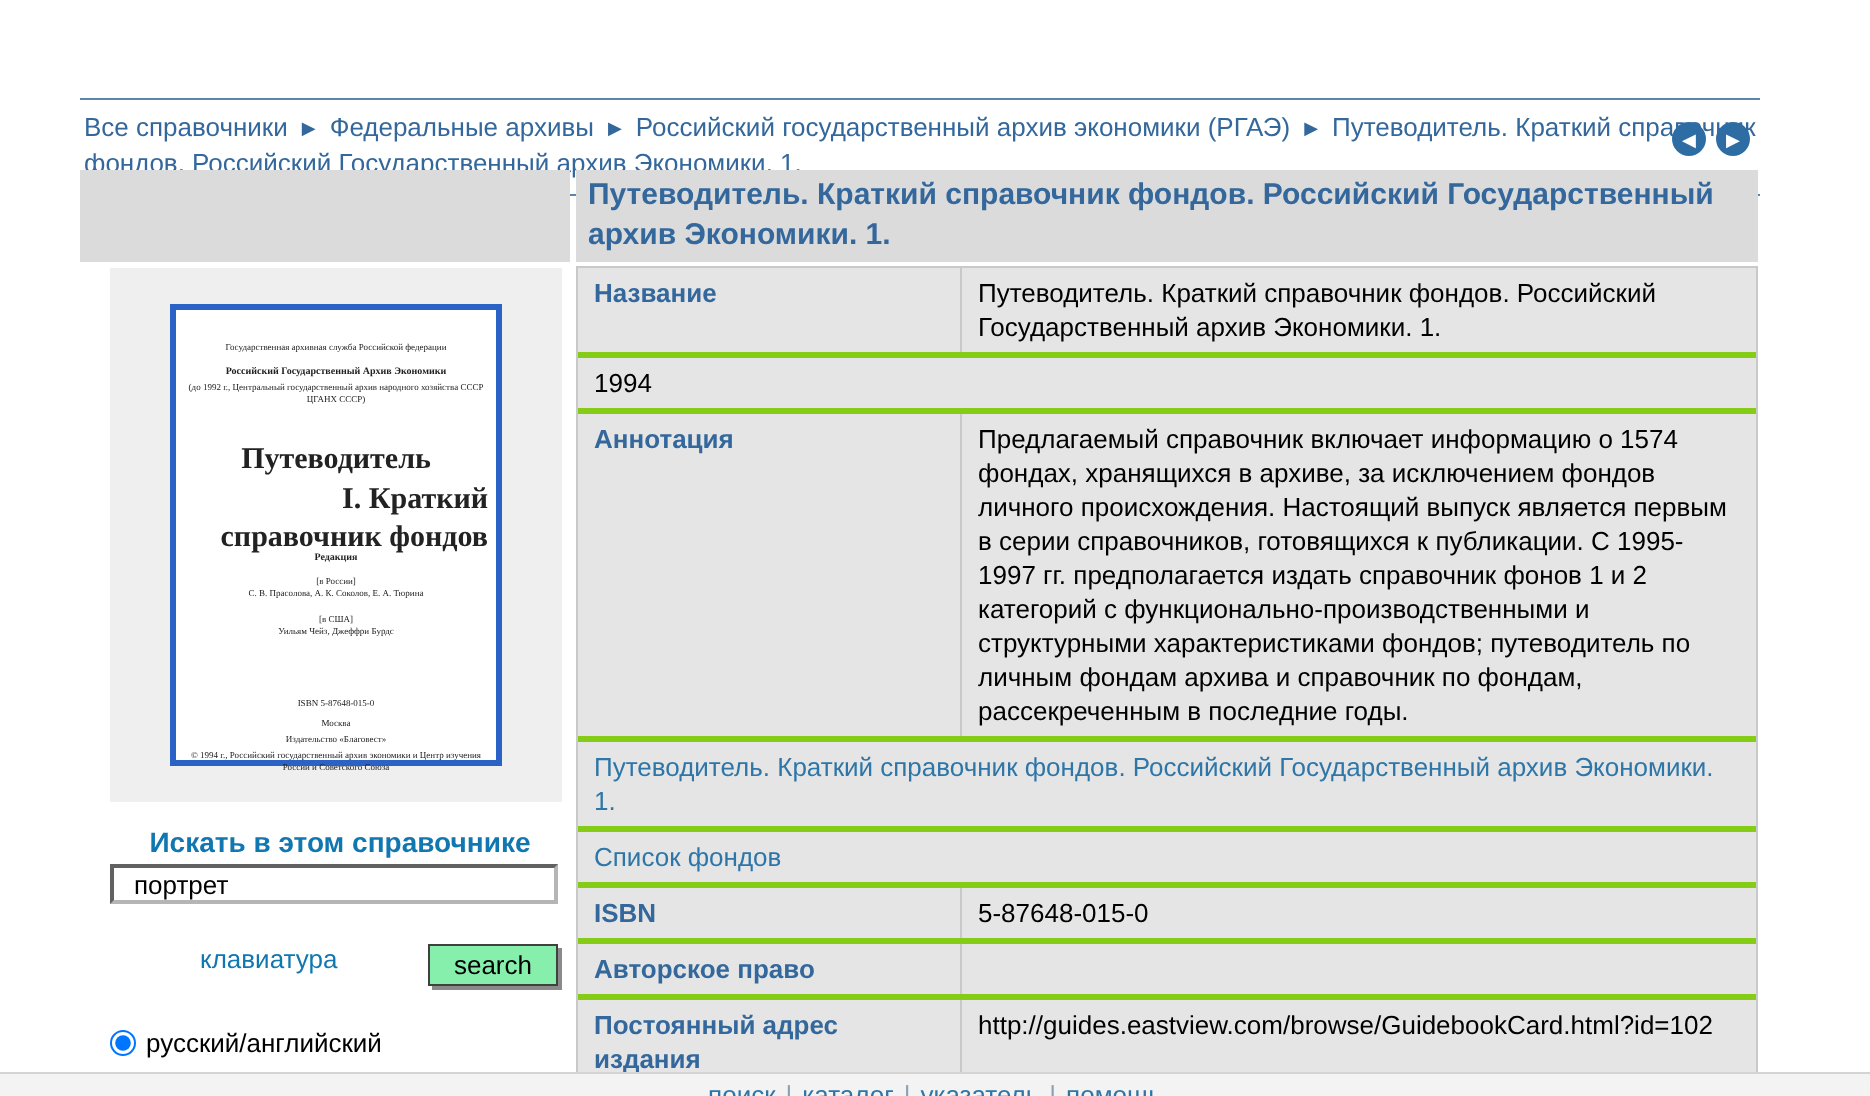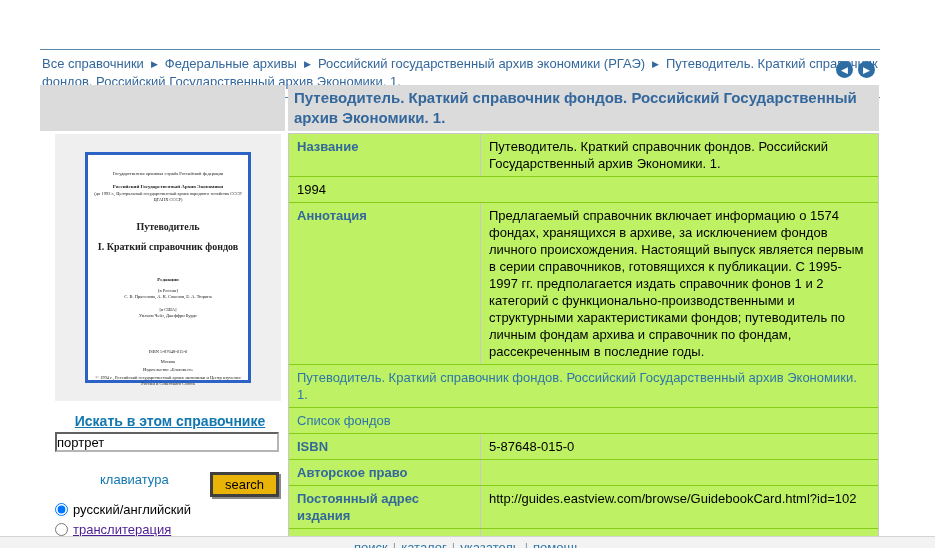--- a/index.html
+++ b/index.html
@@ -22,44 +22,44 @@
   
   .sidebar { position:absolute; left:40px; top:85px; width:245px; }
   .sidebar-strip { height:46px; background:#dbdbdb; }
   .book-panel { margin-top:3px; margin-left:15px; width:226px; height:267px;
     background:#efefef; display:flex; align-items:center; justify-content:center; }
   .book-cover { position:relative; width:166px; height:231px; background:#fff;
     border:3px solid #2a62c6; font-family:"Liberation Serif", serif; color:#222; }
   .cvr { position:absolute; left:4px; right:4px; text-align:center; line-height:1.25; }
   .cvr-tiny { font-size:4.5px; }
   .cvr-bold { font-weight:bold; }
-  .cvr-title { font-size:10px; font-weight:bold; }
+  .cvr-title { font-size:15px; font-weight:bold; }
 
   
   .search-panel { margin-top:12px; padding-left:15px; width:245px; }
   .search-heading { display:block; text-align:center; color:#1177b0; font-weight:bold;
-    font-size:14px; text-decoration:underline; margin-bottom:3px; cursor:pointer; }
+    font-size:14px; margin-bottom:3px; cursor:pointer; }
   .search-input { width:224px; height:20px; border:2px inset #b5b5b5; background:#fff;
-    font-family:"Liberation Sans", sans-serif; font-size:13px; padding:1px 0; }
+    font-family:"Liberation Sans", sans-serif; font-size:13px; padding:1px 10px; }
   .search-row { display:flex; align-items:flex-start; margin-top:20px; width:224px; }
   .kbd-link { color:#1177b0; margin-left:45px; cursor:pointer; font-size:13px; }
-  .search-btn { margin-left:auto; background:#eab308; border:3px solid #404040;
+  .search-btn { margin-left:auto; background:#86efac; border:1px solid #404040;
     box-shadow:2px 2px 0 #8a8a8a; font-family:"Liberation Sans", sans-serif;
     font-size:13px; padding:2px 12px; cursor:pointer; }
-  .radio-row { display:flex; align-items:center; margin-top:5px; gap:5px; }
+  .radio-row { display:flex; align-items:center; margin-top:21px; gap:5px; }
   .radio-row input { margin:0; }
   .radio-label-plain { color:#000; }
   .radio-label-link { color:#4c1d95; text-decoration:underline; cursor:pointer; }
 
   
   .content { position:absolute; left:288px; top:85px; width:591px; }
   .title-bar { background:#dbdbdb; color:#34689c; font-weight:bold; font-size:15px;
     line-height:20px; padding:3px 8px 3px 6px; min-height:46px; }
   .details { margin-top:2px; border:1px solid #c9c9c9; border-bottom:none; }
-  .drow { display:flex; border-bottom:1px solid #84cc16; background:#bef264; }
+  .drow { display:flex; border-bottom:3px solid #84cc16; background:#e5e5e5; }
   .dlabel { width:192px; flex:none; padding:4px 8px; color:#34689c; font-weight:bold;
     border-right:1px solid #c9c9c9; line-height:17px; }
   .dvalue { flex:1; padding:4px 8px; line-height:17px; color:#000; }
   .dvalue.link { color:#2e76a8; cursor:pointer; }
 
   
   .footer { position:absolute; left:0; top:536px; width:935px; height:12px;
     background:#f3f3f3; border-top:1px solid #d4d4d4; text-align:center;
     overflow:hidden; padding-top:3px; }
   .footer-link { color:#2e76a8; text-decoration:underline; cursor:pointer; }
@@ -79,21 +79,21 @@
 
   <div class="sidebar">
     <div class="sidebar-strip"></div>
 
     <div class="book-panel">
       <div class="book-cover">
         <div class="cvr cvr-tiny" style="top:16px;">Государственная архивная служба Российской федерации</div>
         <div class="cvr cvr-tiny cvr-bold" style="top:29px; font-size:5px;">Российский Государственный Архив Экономики</div>
         <div class="cvr cvr-tiny" style="top:36px;">(до 1992 г., Центральный государственный архив народного хозяйства СССР ЦГАНХ СССР)</div>
         <div class="cvr cvr-title" style="top:66px;">Путеводитель</div>
-        <div class="cvr cvr-title" style="top:86px;">I. Краткий справочник фондов</div>
+        <div class="cvr cvr-title" style="top:86px;text-align:right;">I. Краткий справочник фондов</div>
         <div class="cvr cvr-tiny cvr-bold" style="top:122px; font-size:5px;">Редакция</div>
         <div class="cvr cvr-tiny" style="top:133px;">[в России]</div>
         <div class="cvr cvr-tiny" style="top:139px;">С. В. Прасолова, А. К. Соколов, Е. А. Тюрина</div>
         <div class="cvr cvr-tiny" style="top:152px;">[в США]</div>
         <div class="cvr cvr-tiny" style="top:158px;">Уильям Чейз, Джеффри Бурдс</div>
         <div class="cvr cvr-tiny" style="top:194px;">ISBN 5-87648-015-0</div>
         <div class="cvr cvr-tiny" style="top:204px;">Москва</div>
         <div class="cvr cvr-tiny" style="top:212px;">Издательство «Благовест»</div>
         <div class="cvr cvr-tiny" style="top:220px;">© 1994 г., Российский государственный архив экономики и Центр изучения России и Советского Союза</div>
       </div>

